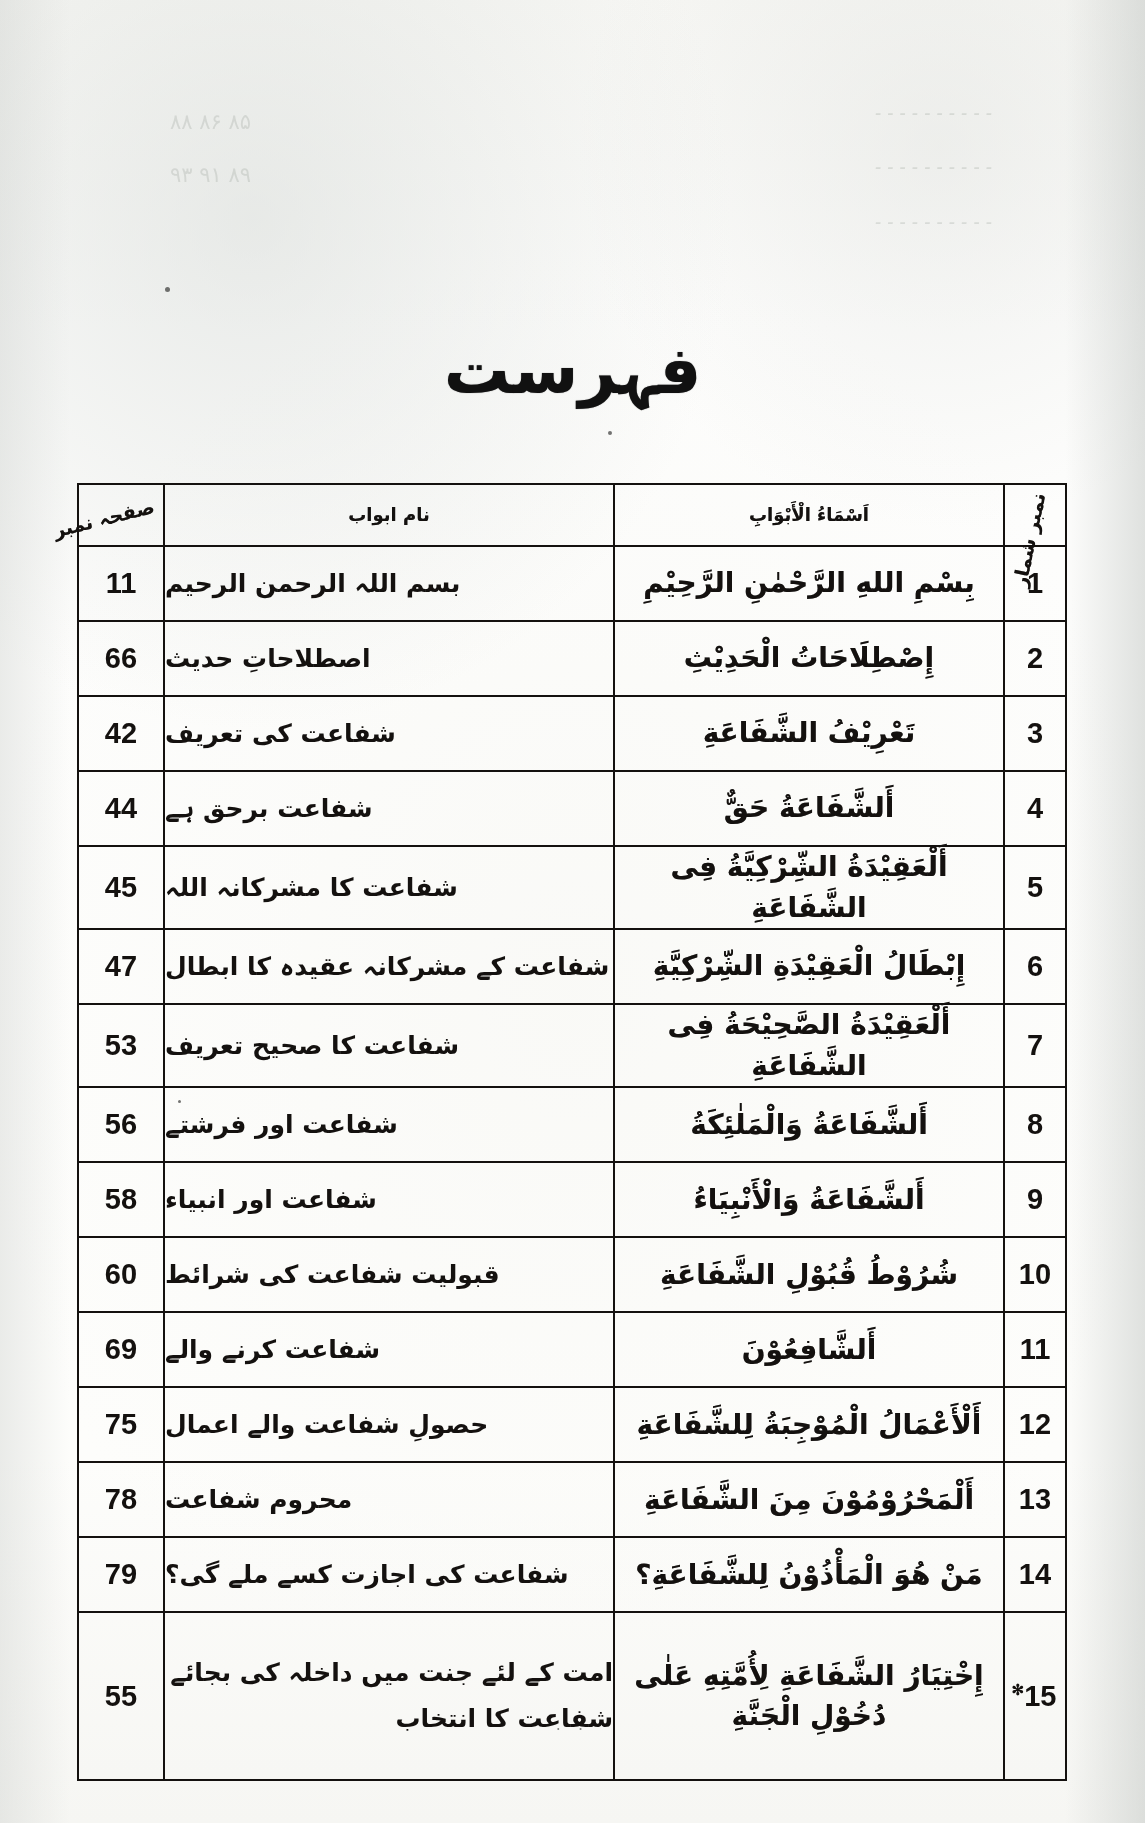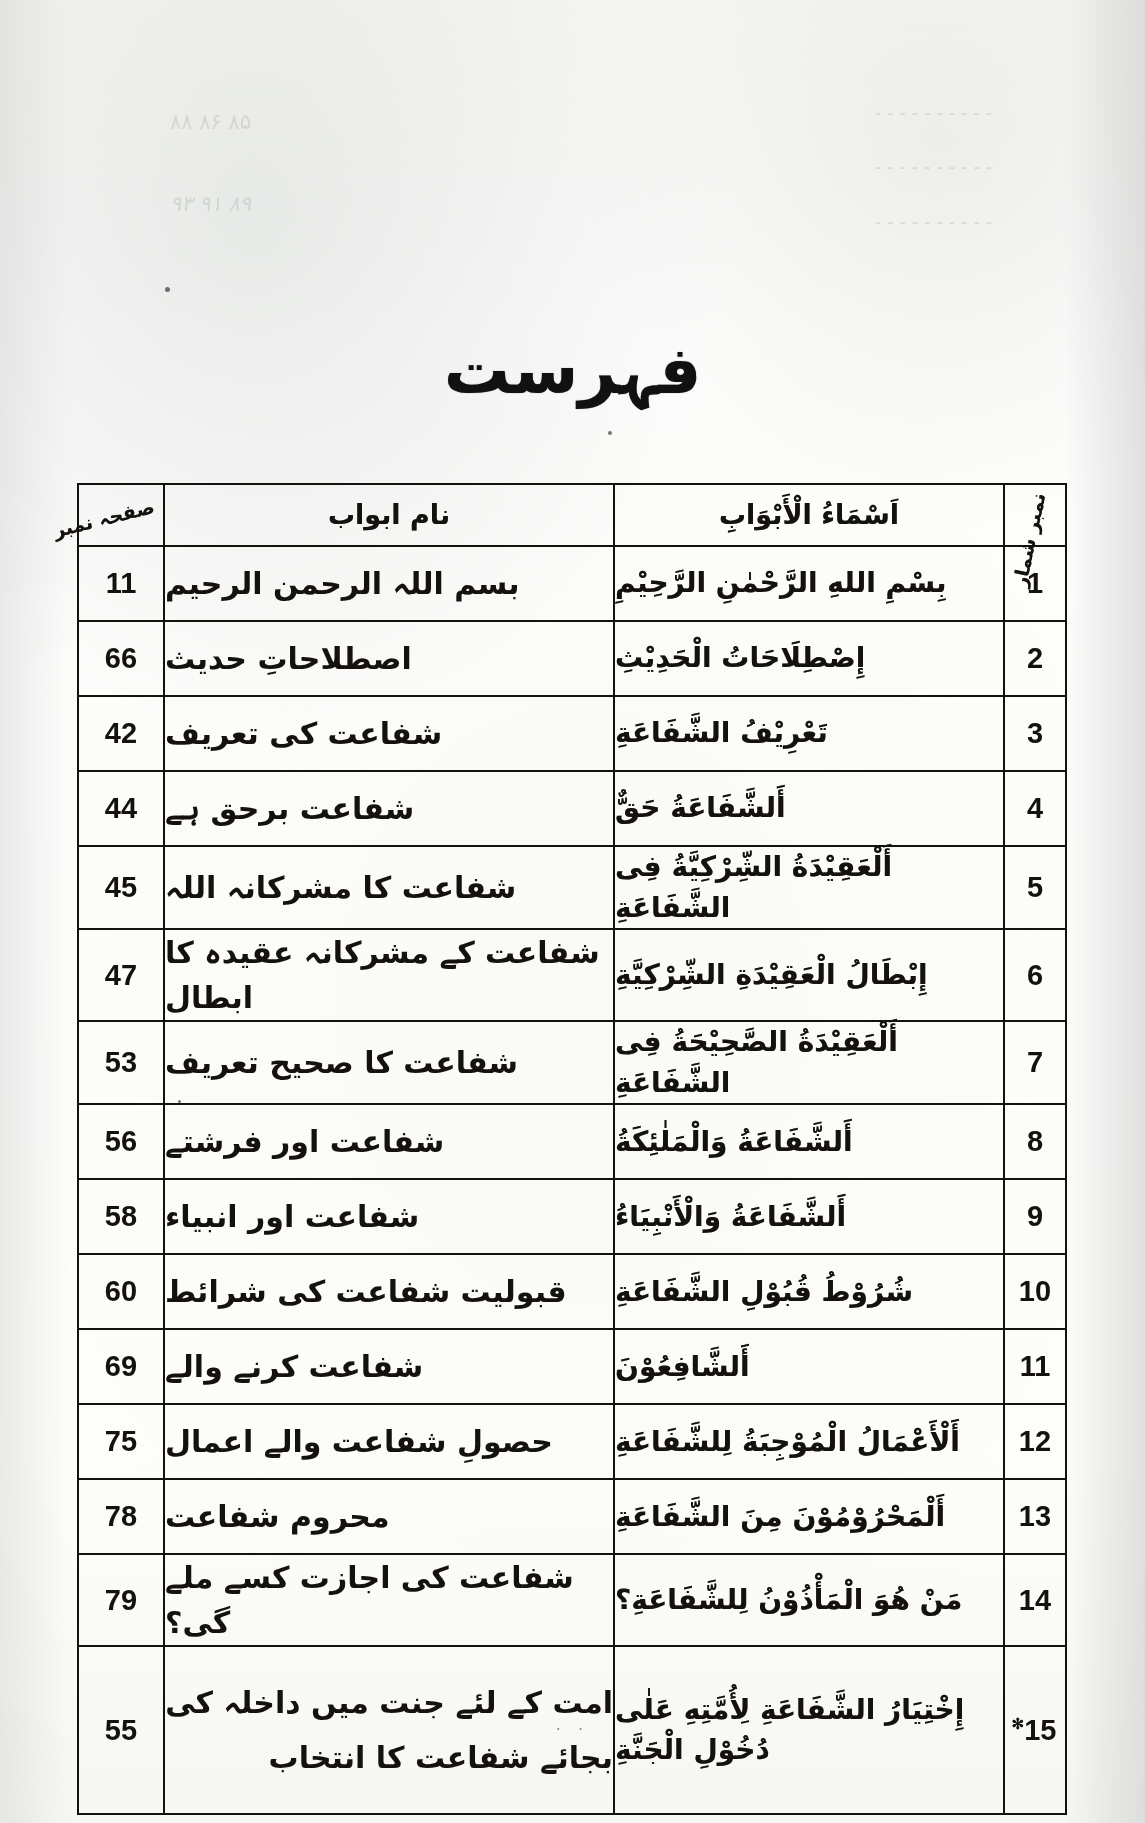--- a/index.html
+++ b/index.html
@@ -84,21 +84,21 @@
   }
 
   
   col.c-serial { width: 62px; }
   col.c-arabic { width: 390px; }
   col.c-urdu   { width: 450px; }
   col.c-page   { width: 86px; }
 
   .hdr { height: 62px; }
   .hdr .cell {
-    font-size: 27px;
+    font-size: 18px;
     font-weight: 700;
     color: #14110f;
     text-align: center;
     padding: 4px 8px;
     line-height: 1.25;
     text-shadow: 0 0 0.6px rgba(0,0,0,0.5);
   }
   .hdr .cell.vert {
     font-size: 19px;
     transform: rotate(-14deg);
@@ -122,27 +122,27 @@
   }
   .cell-serial .star {
     font-size: 15px;
     vertical-align: super;
     margin-left: -2px;
   }
   .cell-arabic {
     font-size: 28px;
     font-weight: 700;
     color: #14110f;
-    text-align: left;
+    text-align: center;
     padding: 2px 10px;
     line-height: 1.45;
     text-shadow: 0 0 0.5px rgba(0,0,0,0.45);
   }
   .cell-urdu {
-    font-size: 30px;
+    font-size: 25px;
     font-weight: 600;
     color: #14110f;
     text-align: left;
     padding: 2px 22px 2px 26px;
     line-height: 1.5;
     margin-left: 22px;
   }
   .cell-urdu.two-line {
     text-align: right;
     line-height: 1.85;
@@ -181,21 +181,21 @@
 <div class="page">
 
   <div class="scan-tint"></div>
   <div class="edge-shade"></div>
   <div class="edge-shade-left"></div>
 
   <div class="ghost" style="top:96px;  right:150px;">۔۔۔۔۔۔۔۔۔۔</div>
   <div class="ghost" style="top:150px; right:150px;">۔۔۔۔۔۔۔۔۔۔</div>
   <div class="ghost" style="top:205px; right:150px;">۔۔۔۔۔۔۔۔۔۔</div>
   <div class="ghost" style="top:110px; left:170px;">۸۵ ۸۶ ۸۸</div>
-  <div class="ghost" style="top:192px; left:170px;font-style:italic;">۸۹ ۹۱ ۹۳</div>
+  <div class="ghost" style="top:163px; left:170px;">۸۹ ۹۱ ۹۳</div>
 
   <div class="speck" style="top:287px; left:165px; width:5px;  height:5px;"></div>
   <div class="speck" style="top:431px; left:608px; width:4px;  height:4px;"></div>
   <div class="speck" style="top:1100px; left:178px; width:3px; height:3px;"></div>
 
   <h1 class="doc-title">فہرست</h1>
 
   <table class="toc-table">
     <colgroup>
       <col class="c-serial">

